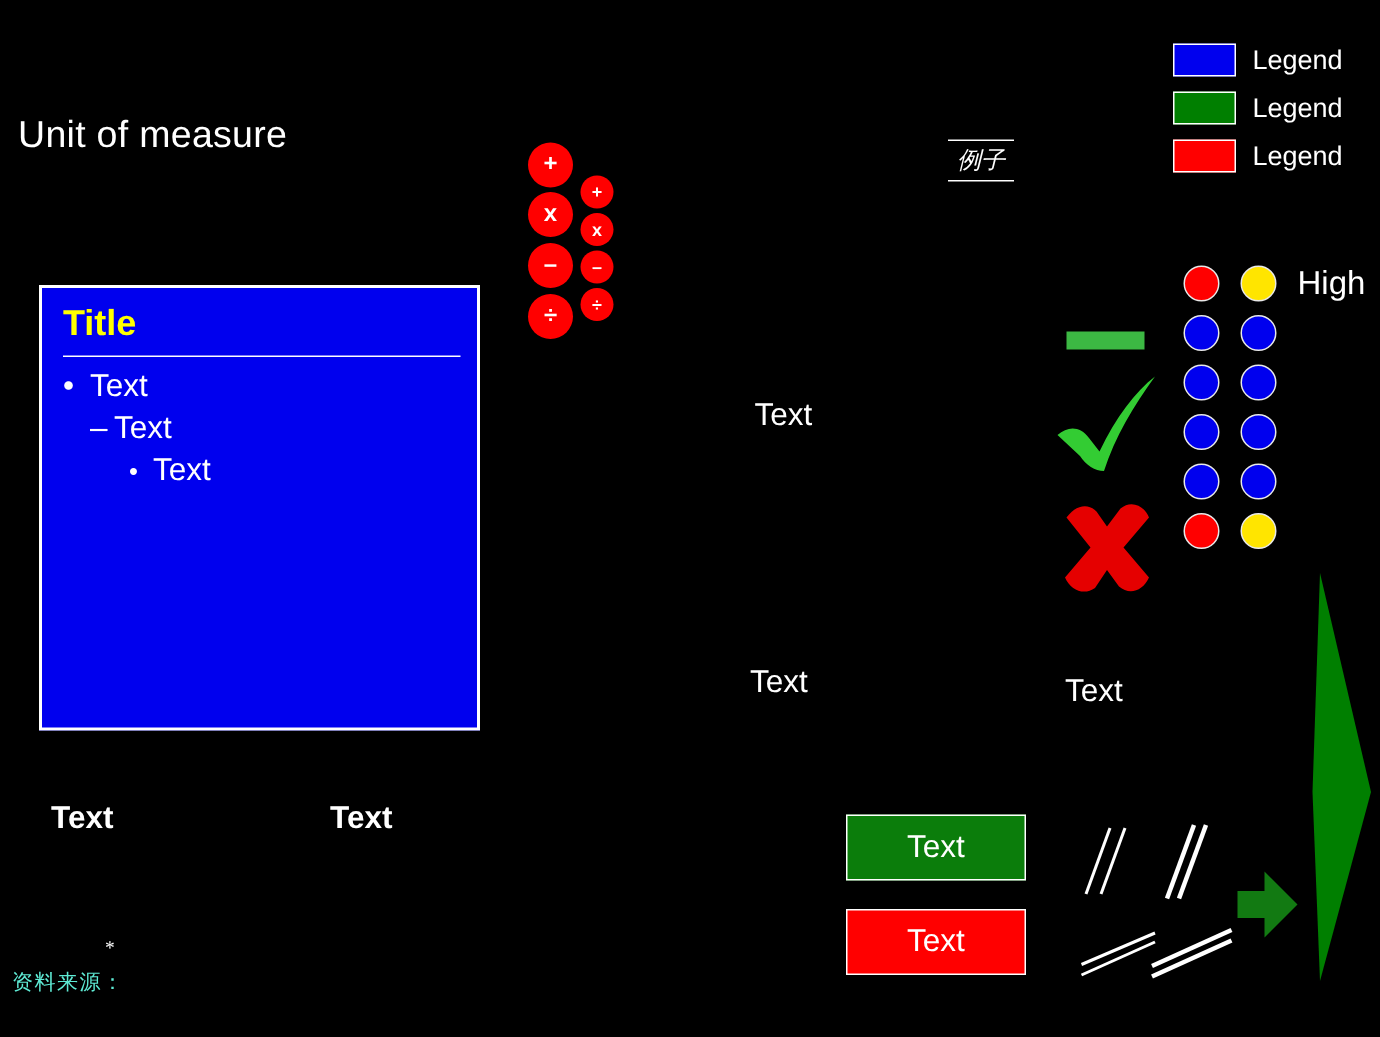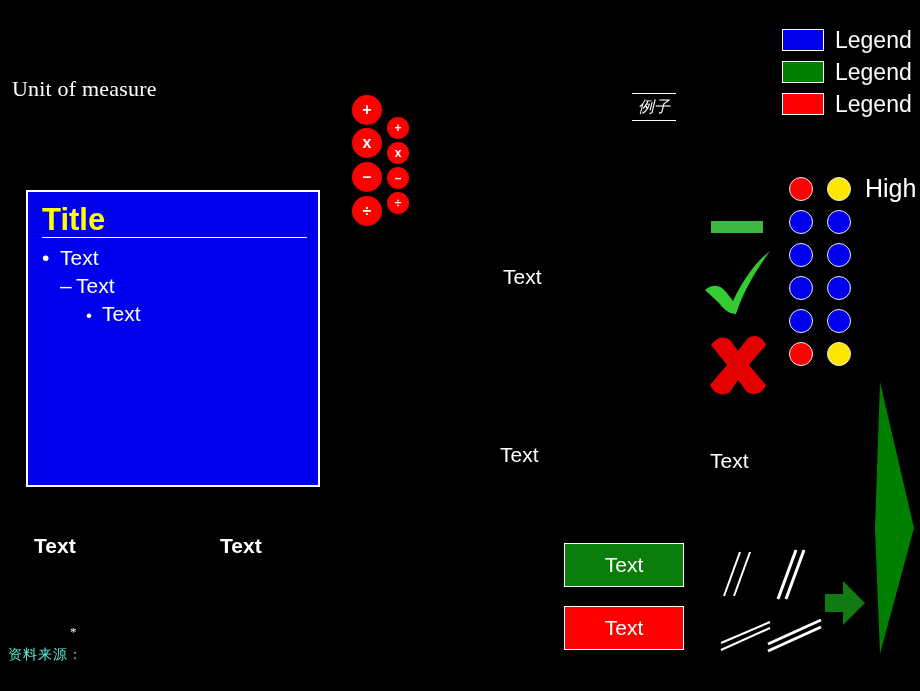--- a/index.html
+++ b/index.html
@@ -14,38 +14,37 @@
     background: #000000;
     overflow: hidden;
     font-family: "Liberation Sans", sans-serif;
     color: #ffffff;
   }
   .abs { position: absolute; }
 
   
   #unit-of-measure {
     left: 12px; top: 76px;
-    font-size: 22px;
+    font-size: 25px;
     color: #ffffff;
     letter-spacing: 0.2px;
-    font-family: Liberation Serif, serif;
   }
 
   
   #content-box {
     left: 26px; top: 190px;
     width: 294px; height: 297px;
     background: #0000ee;
     border: 2px solid #ffffff;
     box-sizing: border-box;
   }
   #content-box .box-title {
     position: absolute;
     left: 14px; top: 10px;
-    font-size: 31px;
+    font-size: 24px;
     font-weight: bold;
     color: #ffff00;
   }
   #content-box .title-rule {
     position: absolute;
     left: 14px; top: 45px;
     width: 265px; height: 1px;
     background: #ffffff;
   }
   #content-box .bullets {
@@ -117,21 +116,21 @@
     height: 32px;
   }
   .legend-swatch {
     width: 42px; height: 22px;
     border: 1px solid #ffffff;
     box-sizing: border-box;
     flex: 0 0 auto;
   }
   .legend-label {
     margin-left: 11px;
-    font-size: 23px;
+    font-size: 18px;
     color: #ffffff;
   }
 
   
   #example-stamp {
     left: 632px; top: 93px;
     padding: 3px 0 2px 0;
     border-top: 1px solid #ffffff;
     border-bottom: 1px solid #ffffff;
     width: 44px;
@@ -173,21 +172,21 @@
     border: 1px solid #e8e8e8;
     box-sizing: border-box;
     flex: 0 0 auto;
   }
   .dot-gap { width: 14px; flex: 0 0 auto; }
   .dot-red { background: #ff0000; }
   .dot-yellow { background: #ffe500; }
   .dot-blue { background: #0000ee; }
   .dot-label {
     margin-left: 14px;
-    font-size: 25px;
+    font-size: 22px;
     color: #ffffff;
     white-space: nowrap;
   }
 
   
   .color-button {
     width: 120px; height: 44px;
     border: 1px solid #ffffff;
     box-sizing: border-box;
     display: flex;

